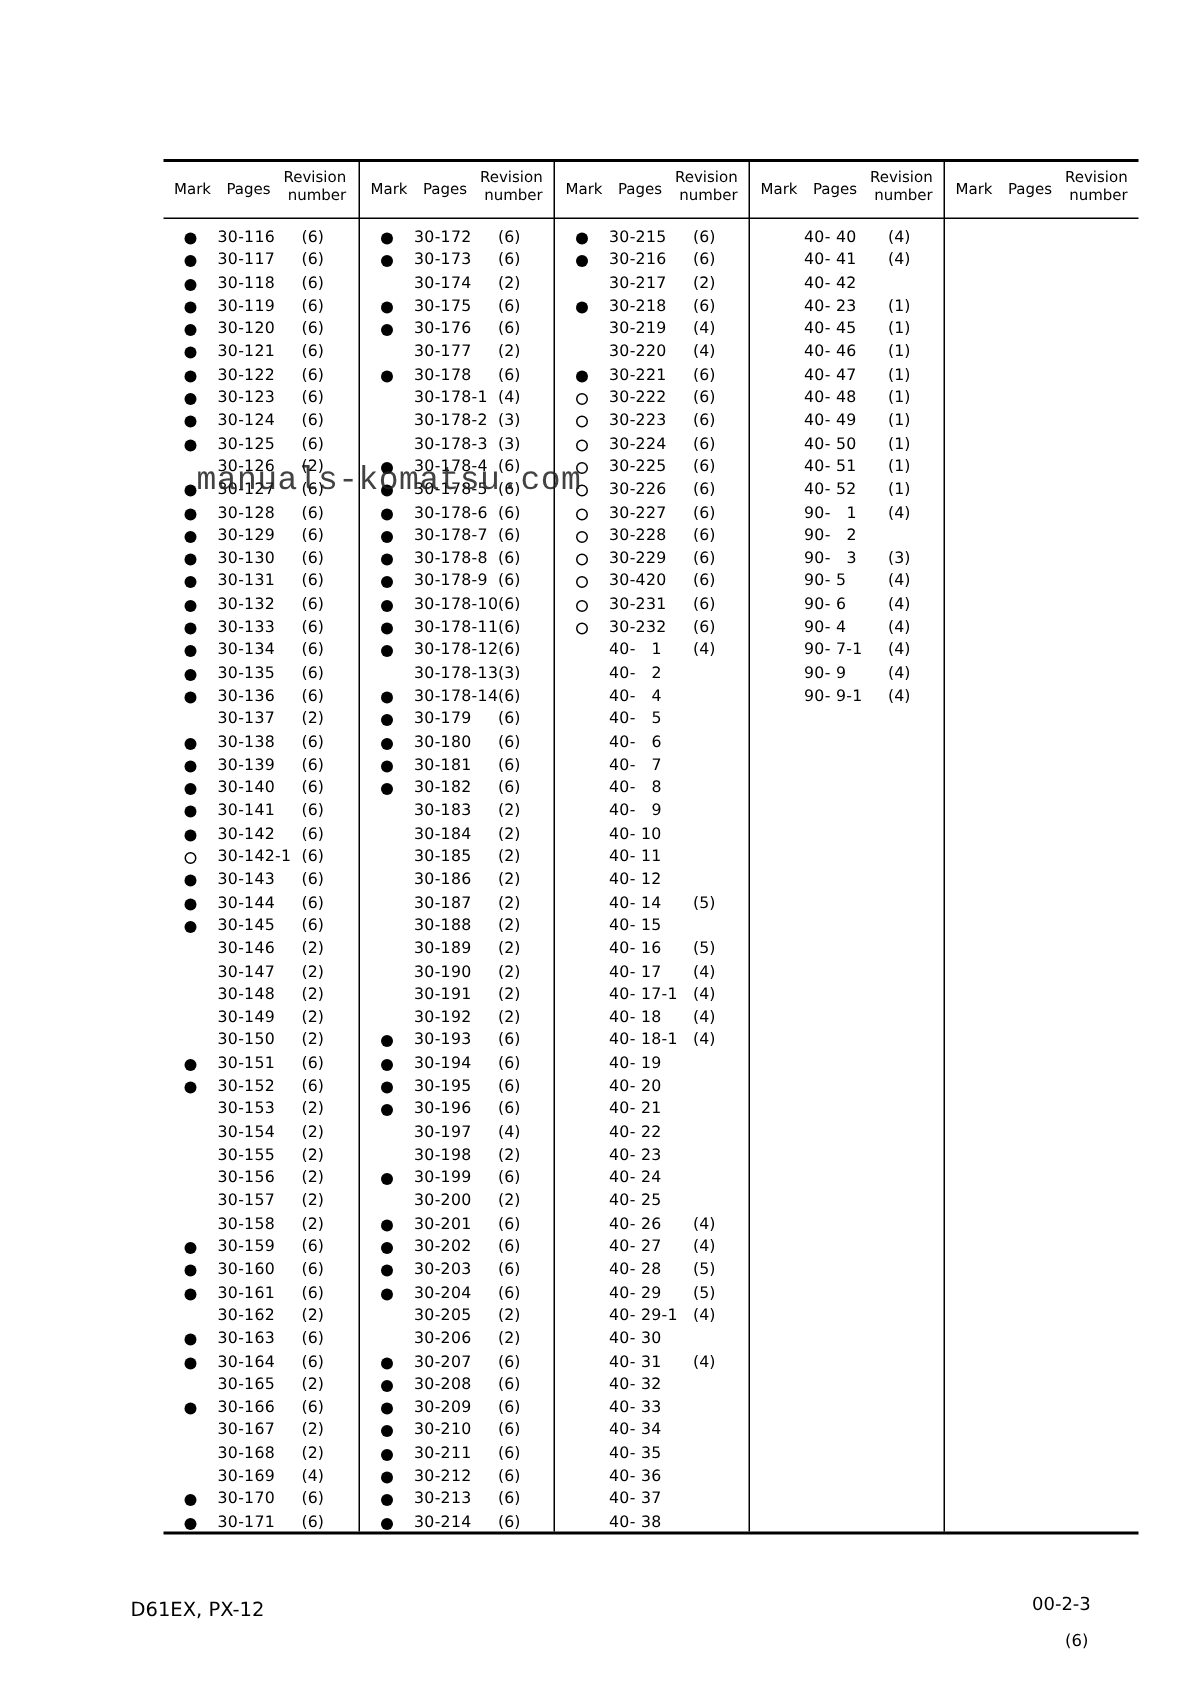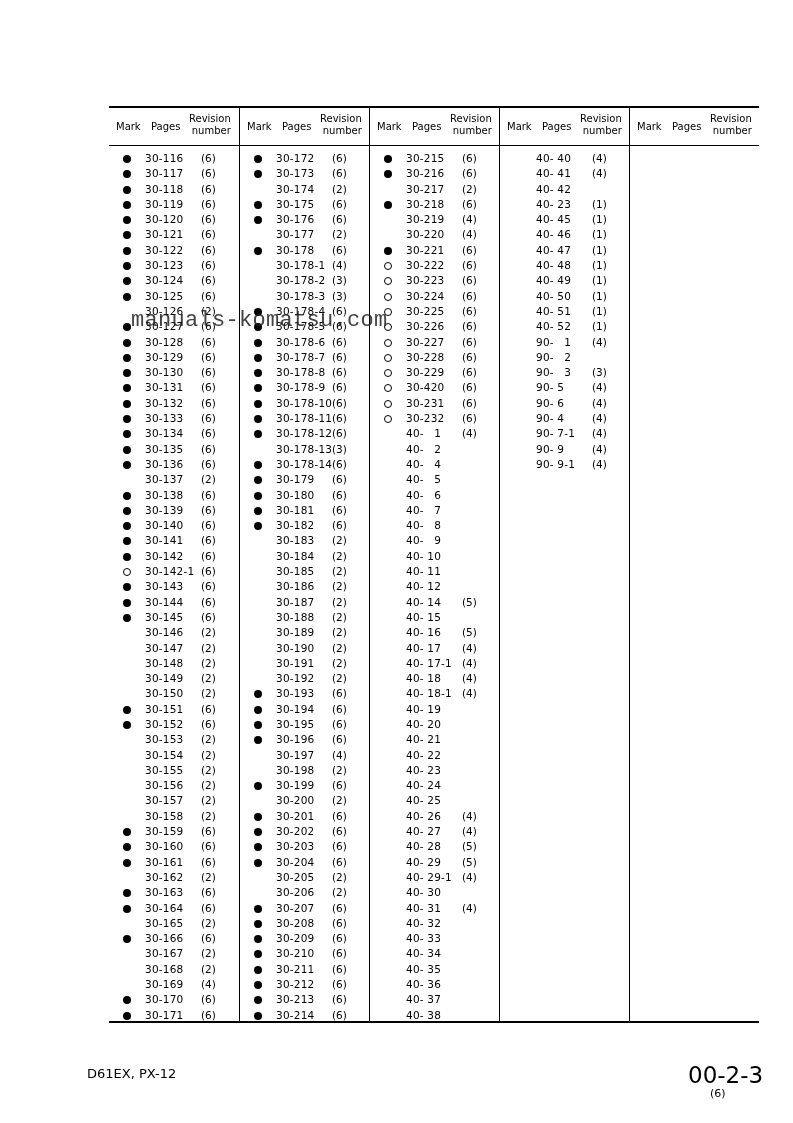--- a/index.html
+++ b/index.html
@@ -18,21 +18,21 @@
     .rows { position: absolute; top: 43px; left: 0; width: 130px; text-align: right; }
     .row { position: relative; height: 15.3px; font-size: 10.5px; line-height: 15.3px; }
     .mark { position: absolute; left: 14px; top: 4px; width: 8px; height: 8px; border-radius: 50%; box-sizing: border-box; }
     .mark.filled { background: #000; }
     .mark.open { border: 1px solid #000; background: #fff; }
     .page { position: absolute; left: 36px; white-space: pre; letter-spacing: 0.2px; }
     .rev { position: absolute; left: 92px; }
     .watermark { position: absolute; left: 131px; top: 308px; font-size: 22px; color: #222;
                  font-family: Liberation Mono, monospace; opacity: 0.85; letter-spacing: 0.3px; }
     .footer-left { position: absolute; left: 87px; top: 1066px; font-size: 13px; }
-    .footer-right { position: absolute; left: 688px; top: 1062px; font-size: 23px; }
+    .footer-right { position: absolute; left: 688px; top: 1062px; font-size: 12px; }
     .footer-rev { position: absolute; left: 710px; top: 1087px; font-size: 11px; }
   </style>
 </head>
 <body>
 
 <div class="table">
   <div id="cols">
       <div class="col" style="left: 0px;">
         <div class="hcell h-mark">Mark</div>
         <div class="hcell h-pages">Pages</div>

